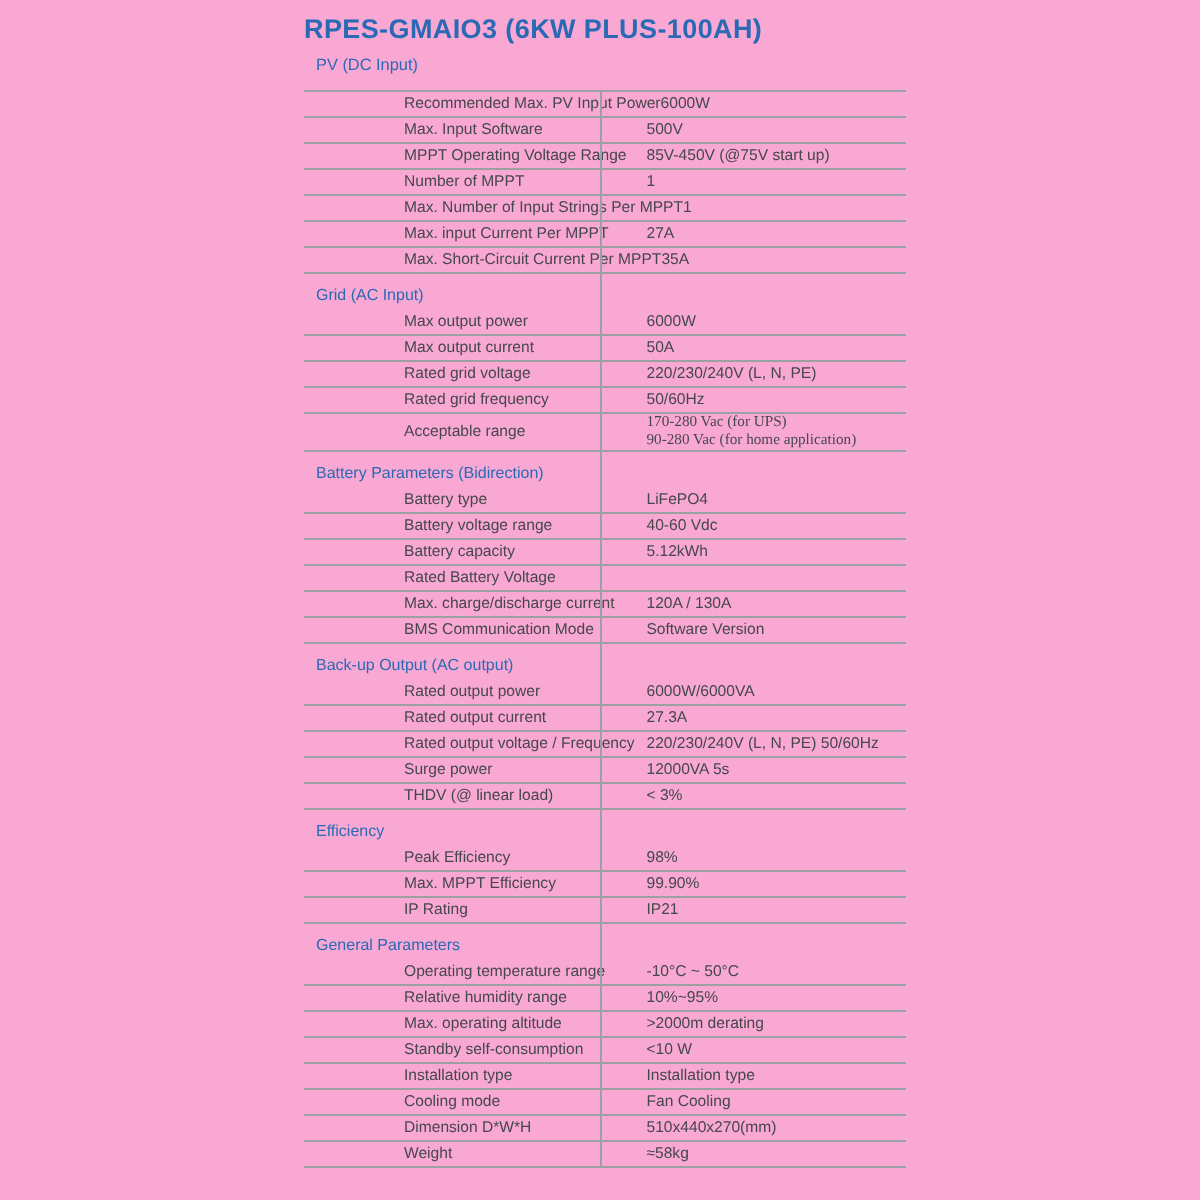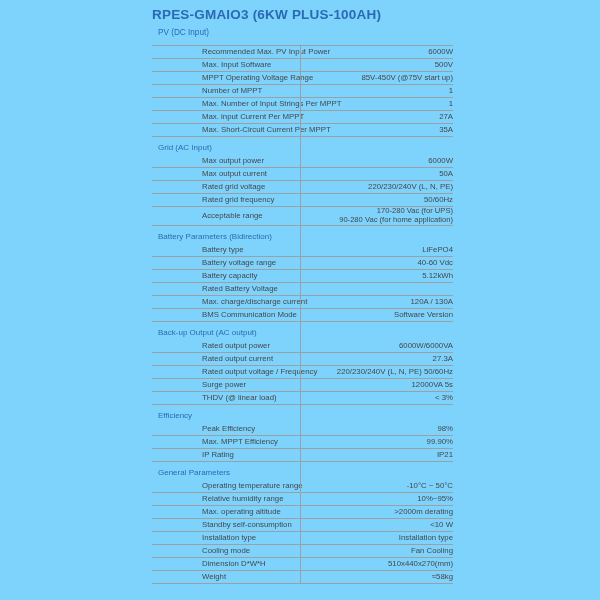--- a/index.html
+++ b/index.html
@@ -1,21 +1,21 @@
 <!DOCTYPE html>
 <html><head>
 <meta charset="utf-8">
 <style>
   html,body { margin:0; padding:0; }
   body {
     width:600px; height:600px; background:#ffffff; position:relative;
     font-family:"Liberation Sans", sans-serif;
     -webkit-font-smoothing:antialiased;
   }
-  .page { position:absolute; inset:0; background:#7dd3fc; overflow:hidden; }
+  .page { position:absolute; inset:0; background:#f9a8d4; overflow:hidden; }
 
   .title {
     position:absolute; left:152px; top:7px;
     font-size:13.5px; font-weight:bold; letter-spacing:0.2px;
     color:var(--accent,#2a6ab4); white-space:nowrap;
   }
   .pv-head {
     position:absolute; left:158px; top:28px;
     font-size:8.2px; font-weight:normal; color:var(--accent,#2a6ab4);
     white-space:nowrap;
@@ -37,29 +37,29 @@
   .row {
     display:flex; height:13px; box-sizing:border-box;
     border-bottom:1px solid var(--line,#9ba0a5);
     color:var(--text,#46474c); font-size:7.8px;
   }
   .row .label {
     width:148px; box-sizing:border-box; padding-left:6px;
     line-height:12px; white-space:nowrap; overflow:visible;margin-left:44px;
   }
   .row .value {
-    width:152px; box-sizing:border-box; text-align:right; line-height:12px;
+    width:152px; box-sizing:border-box; text-align:left; line-height:12px;
     white-space:nowrap;
   }
   .row.double { height:19px; }
   .row.double .label { line-height:18px; }
   .row.double .value {
     display:flex; flex-direction:column; justify-content:center;
   }
-  .row.double .value div { line-height:8.8px; font-size:7.6px; }
+  .row.double .value div { line-height:8.8px; font-size:7.6px;font-family:Liberation Serif, serif; }
 </style>
 </head>
 <body style="--accent: #2a6ab4; --text: #46474c; --line: #9ba0a5;">
 
 <div class="page">
   <div class="title">RPES-GMAIO3 (6KW PLUS-100AH)</div>
   <div class="pv-head">PV (DC Input)</div>
   <div class="spec-table" id="spec-table">
     <div class="col-divider"></div>
   <div class="row">

